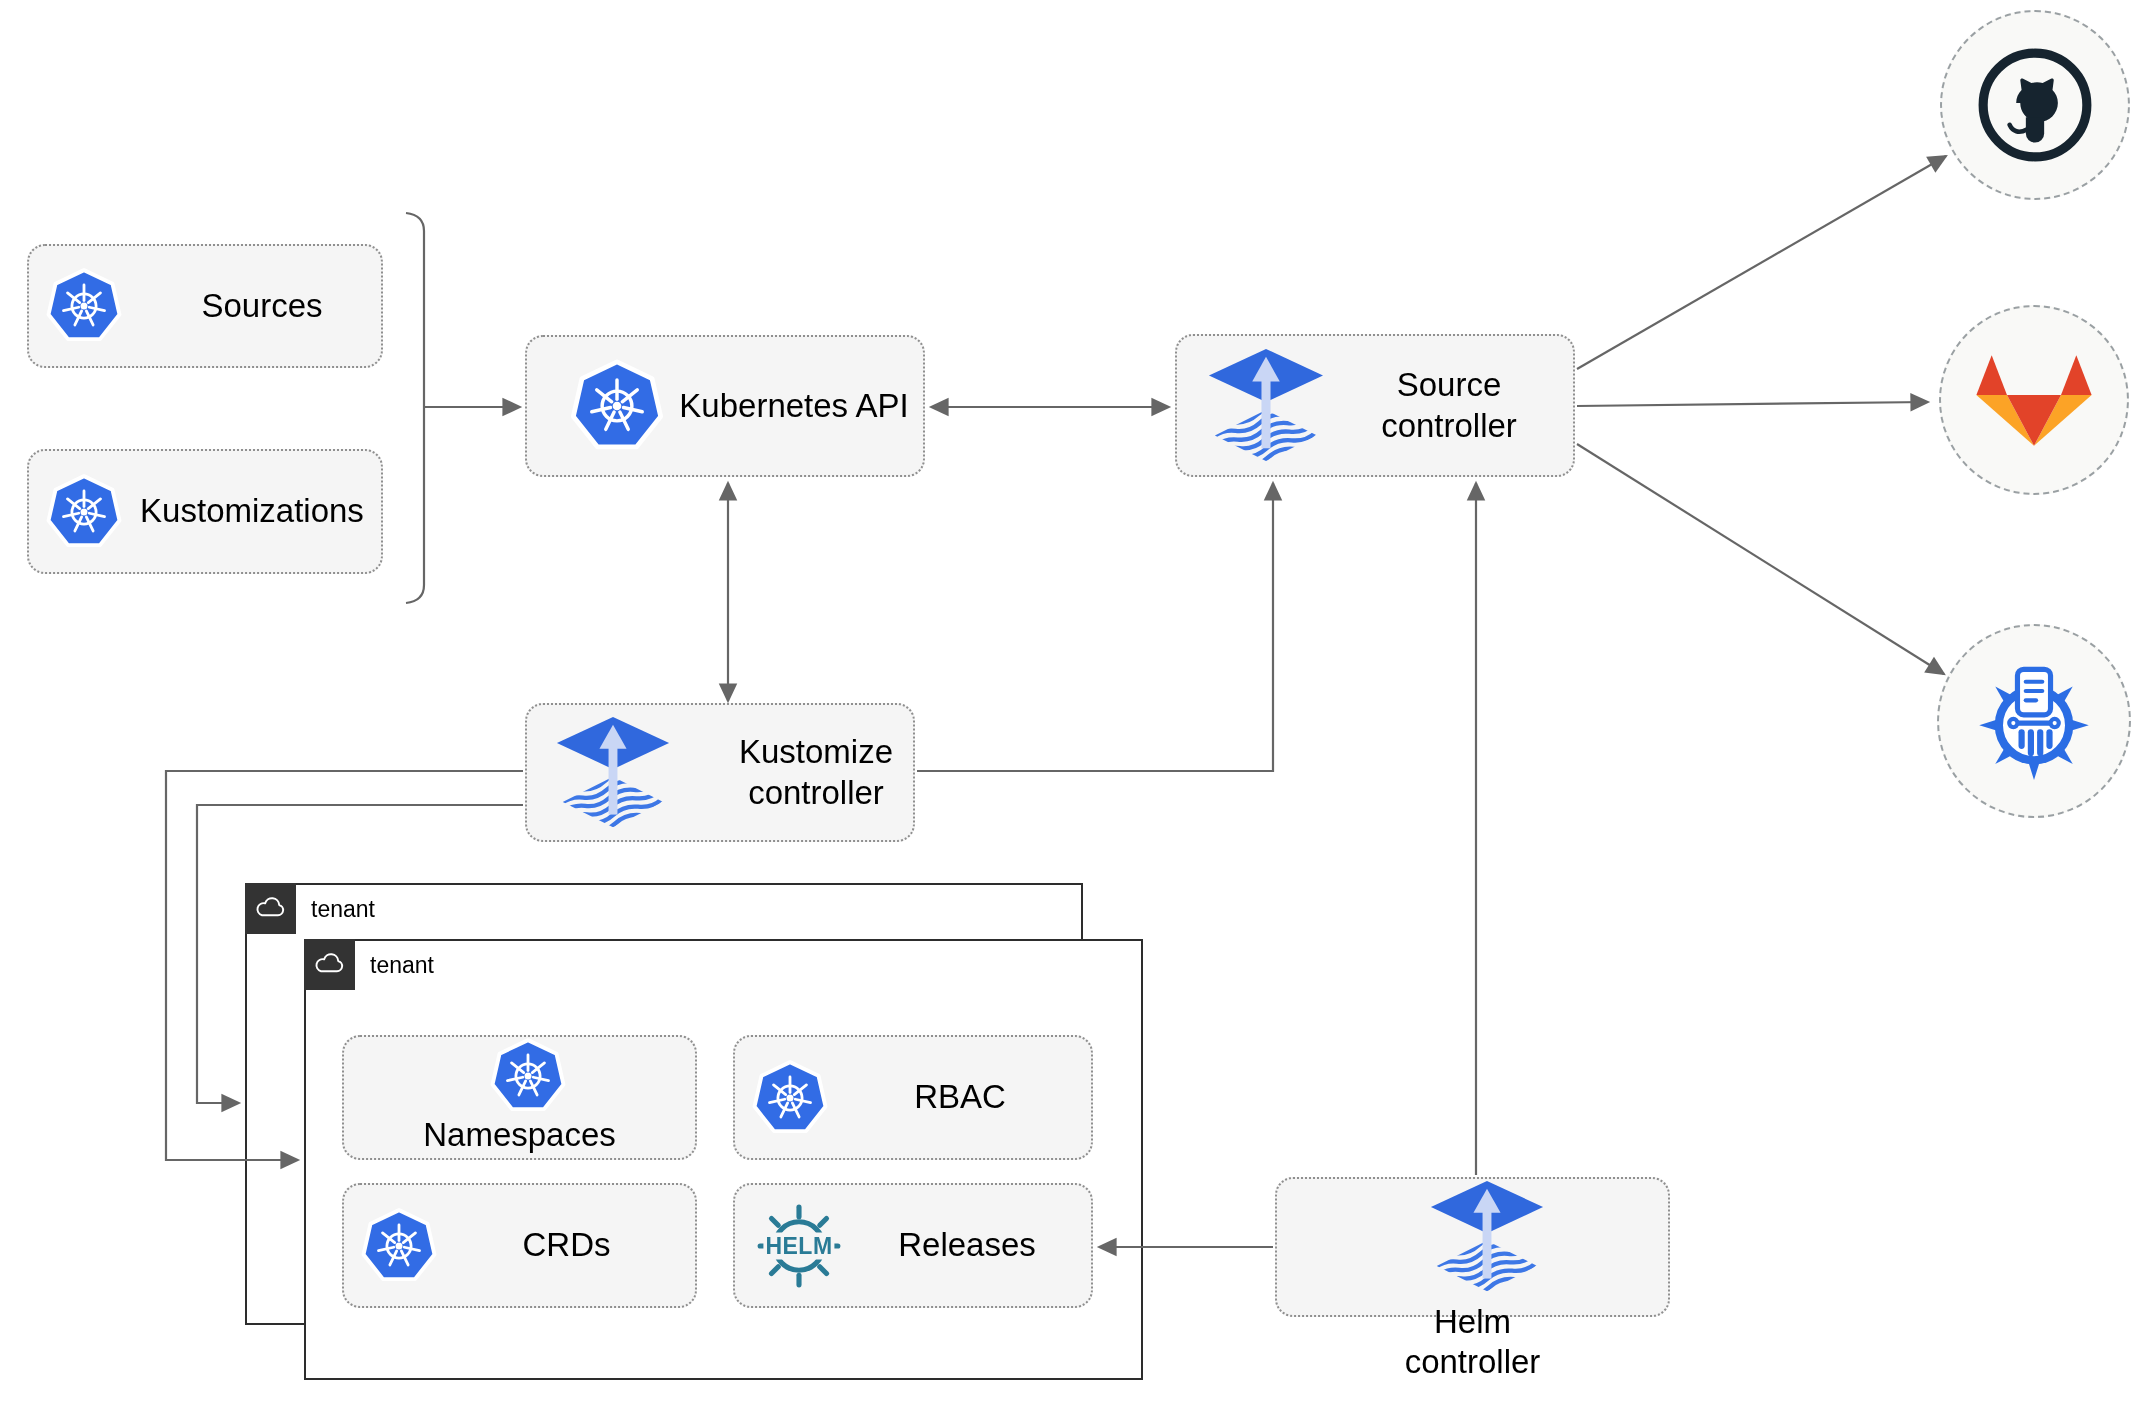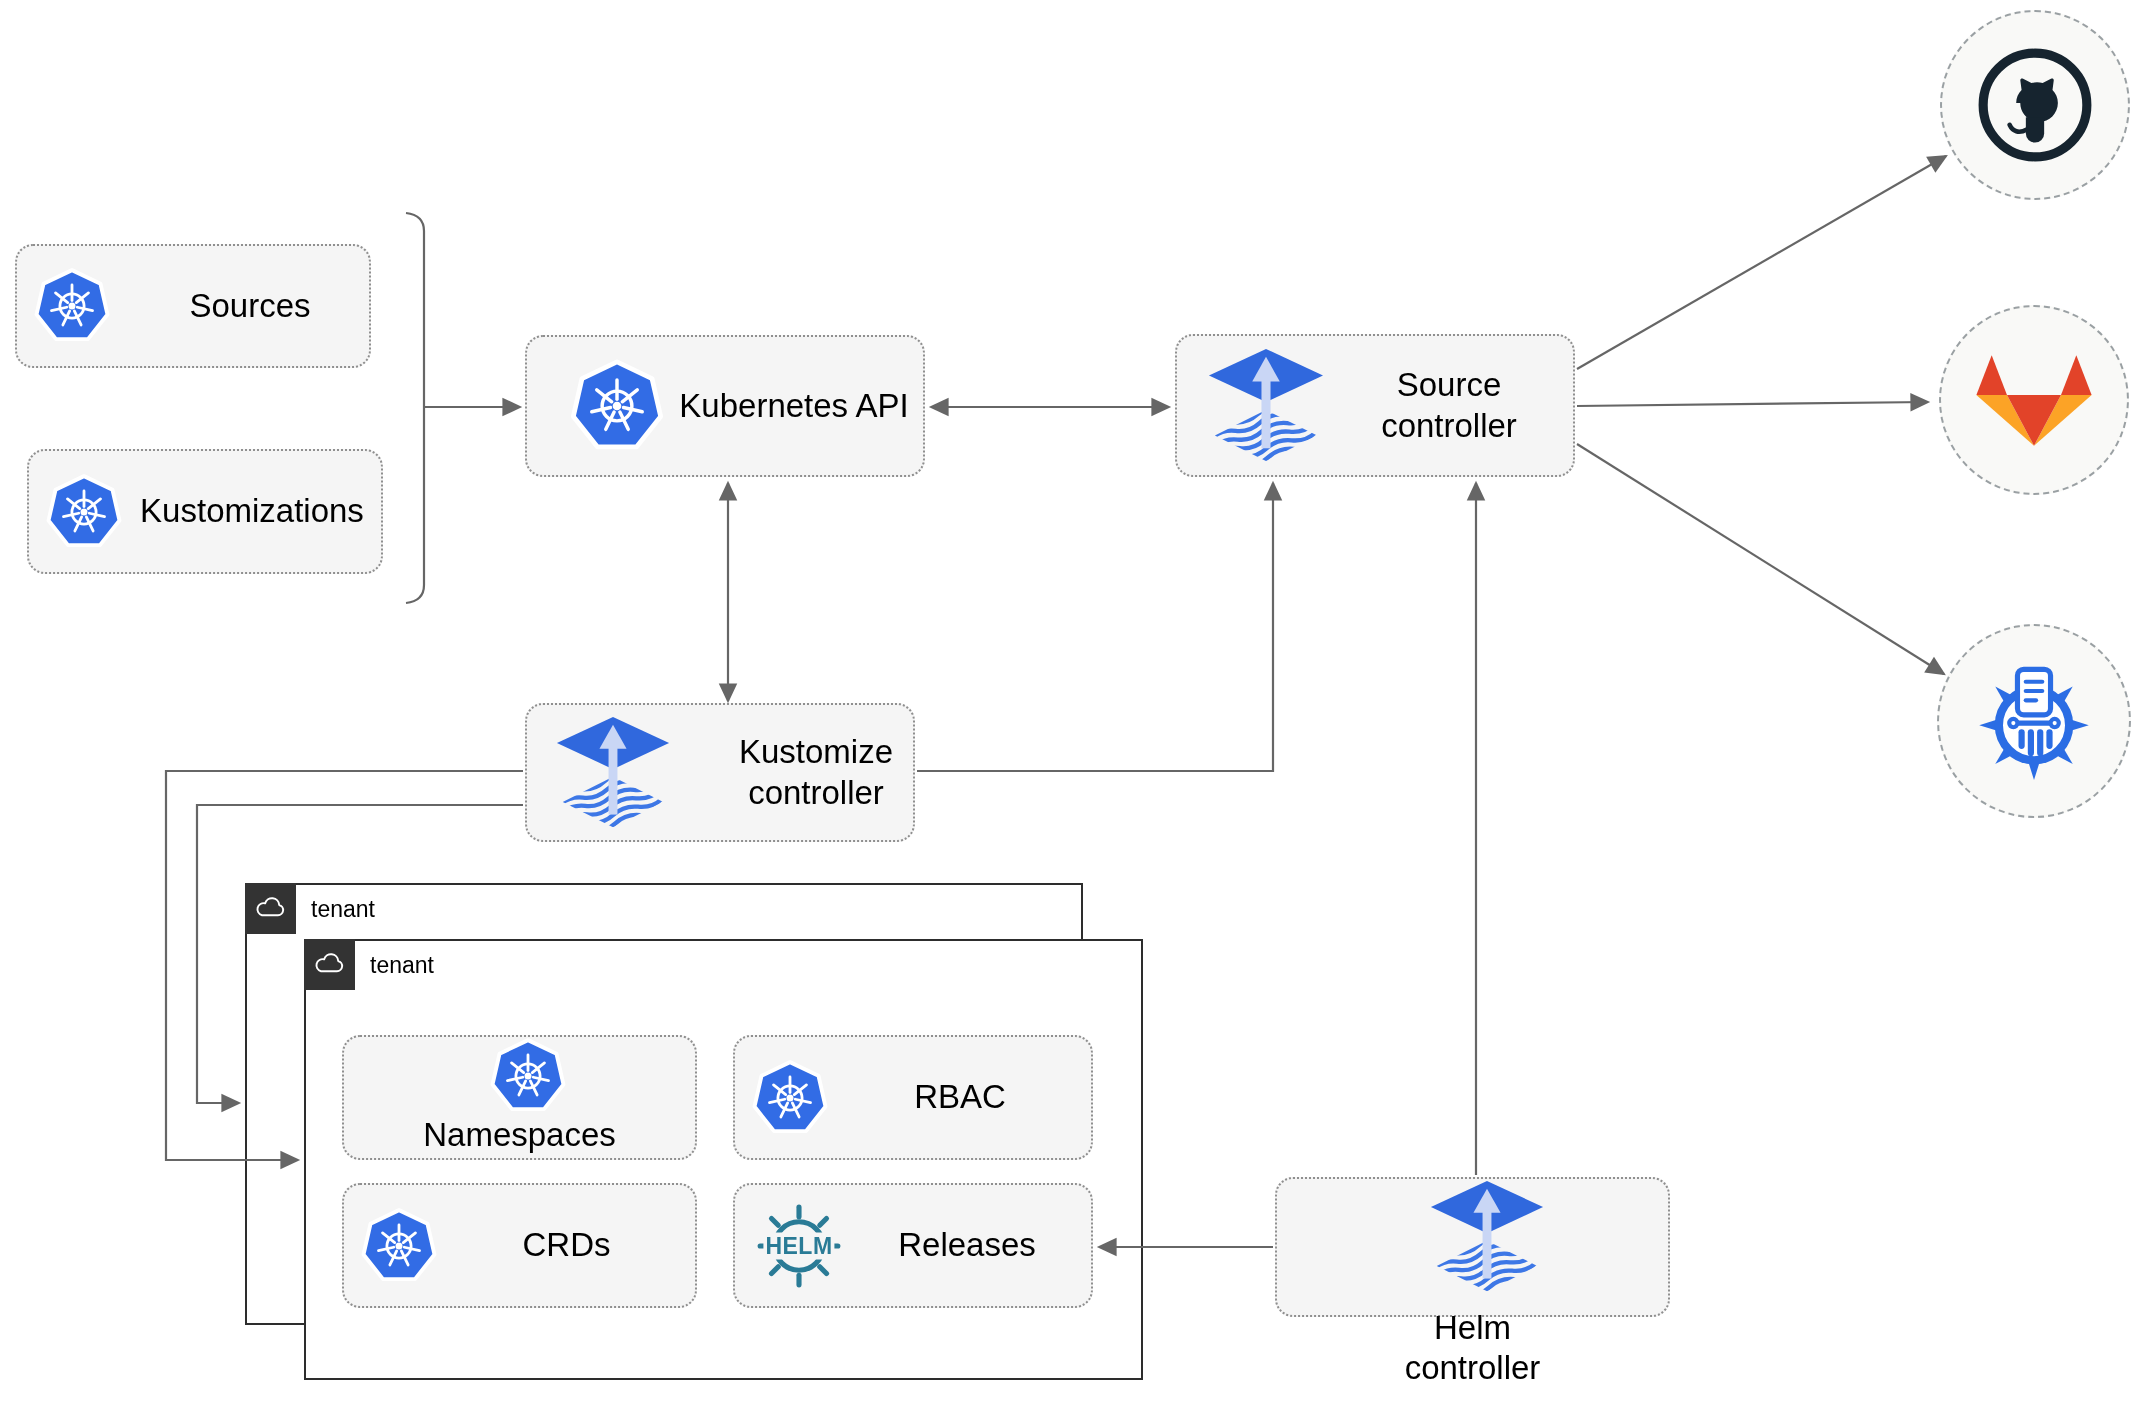--- a/index.html
+++ b/index.html
@@ -4,21 +4,21 @@
 <style>
   html,body{margin:0;padding:0;background:#ffffff;}
   .canvas{position:relative;width:2144px;height:1407px;background:#ffffff;
           font-family:"Liberation Sans", sans-serif;overflow:hidden;}
 
   
   .node{position:absolute;background:#f5f5f5;border:2px dotted #8f8f8f;border-radius:18px;
         display:flex;align-items:center;box-sizing:border-box;z-index:30;}
   .node .icon{flex:0 0 auto;display:flex;align-items:center;justify-content:center;position:relative;}
   .node .label{flex:1;text-align:center;font-size:33px;color:#000;line-height:1.22;white-space:nowrap;}
-  .node .label.two-line{white-space:normal;max-width:210px;margin:13px auto;}
+  .node .label.two-line{white-space:normal;max-width:210px;margin:7px auto;}
 
   
   .tenant{position:absolute;background:#ffffff;border:2.5px solid #2d2d2d;box-sizing:border-box;}
   .tenant-tab{position:absolute;left:-2.5px;top:-2.5px;width:51px;height:51px;background:#333333;
               display:flex;align-items:center;justify-content:center;}
   .tenant-label{position:absolute;left:64px;top:0;height:48px;display:flex;align-items:center;
                 font-size:23px;color:#000;}
 
   
   .provider{position:absolute;border-radius:50%;border:2.5px dashed #9aa0a3;background:#f9f9f7;
@@ -154,21 +154,21 @@
 
   <div class="tenant z-front" style="left:304px;top:939px;width:839px;height:441px;">
     <div class="tenant-tab">
       <svg width="32" height="24">
           <use href="#sym-cloud"></use>
         </svg>
     </div>
     <span class="tenant-label">tenant</span>
   </div>
 
-  <div class="node" style="left:15px;top:244px;width:356px;height:124px;gap:20px;">
+  <div class="node" style="left:27px;top:244px;width:356px;height:124px;gap:20px;">
     <span class="icon" style="margin-left:16px;">
       <svg width="78" height="78">
           <use href="#sym-k8s"></use>
         </svg>
       </span>
     <div class="label">Sources</div>
   </div>
 
   <div class="node" style="left:27px;top:449px;width:356px;height:125px;">
     <span class="icon" style="margin-left:16px;">

